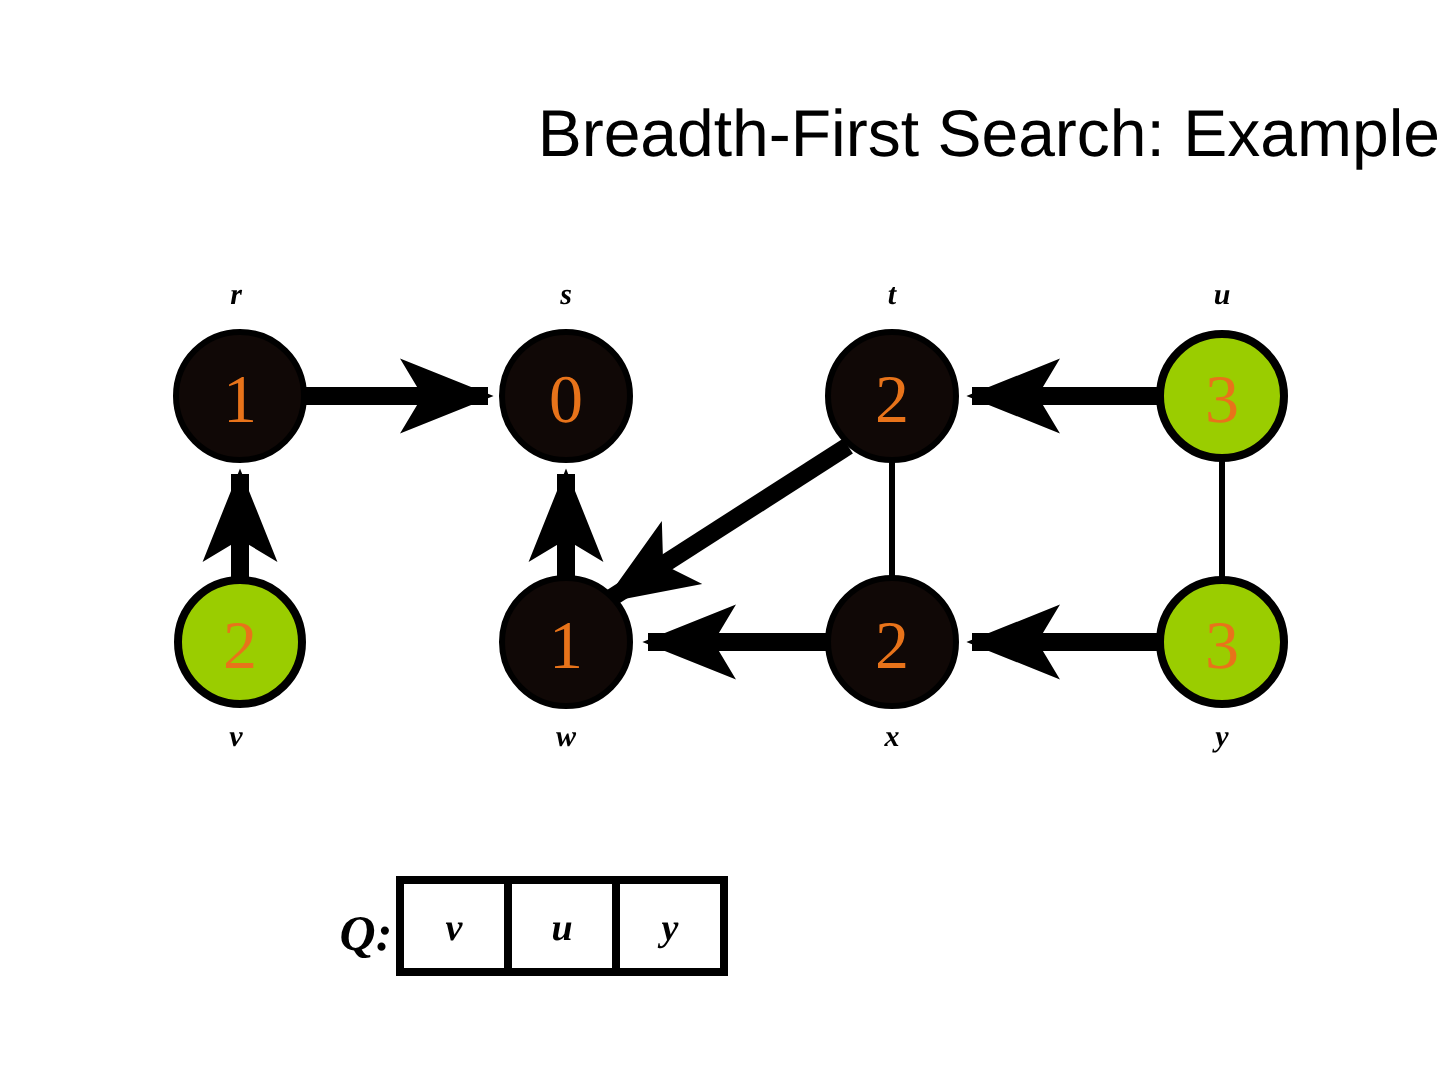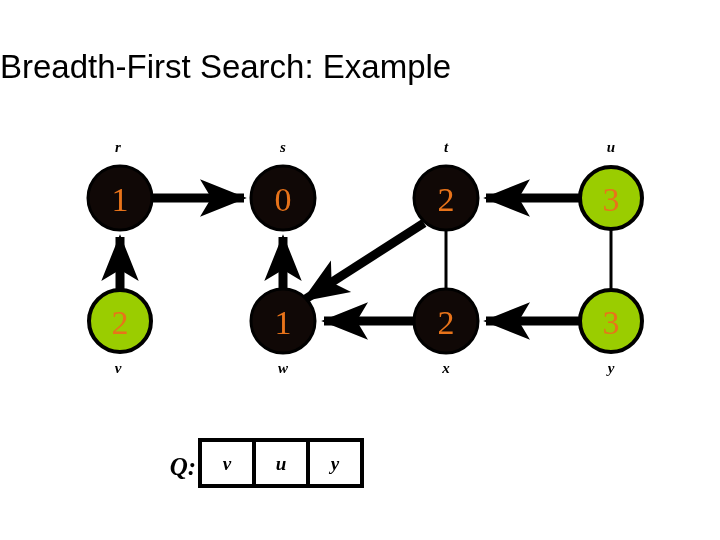--- a/index.html
+++ b/index.html
@@ -19,21 +19,21 @@
     left: 0; top: 0;
     width: 720px;
     height: 540px;
     background: #ffffff;
   }
   #slide-title {
     position: absolute;
     left: 0;
     top: 48px;
     width: 720px;
-    text-align: left;
+    text-align: right;
     font-family: "Liberation Sans", sans-serif;
     font-size: 33px;
     font-weight: normal;
     color: #000000;
     letter-spacing: 0px;
     white-space: nowrap;
   }
   #graph-svg {
     position: absolute;
     left: 0;

